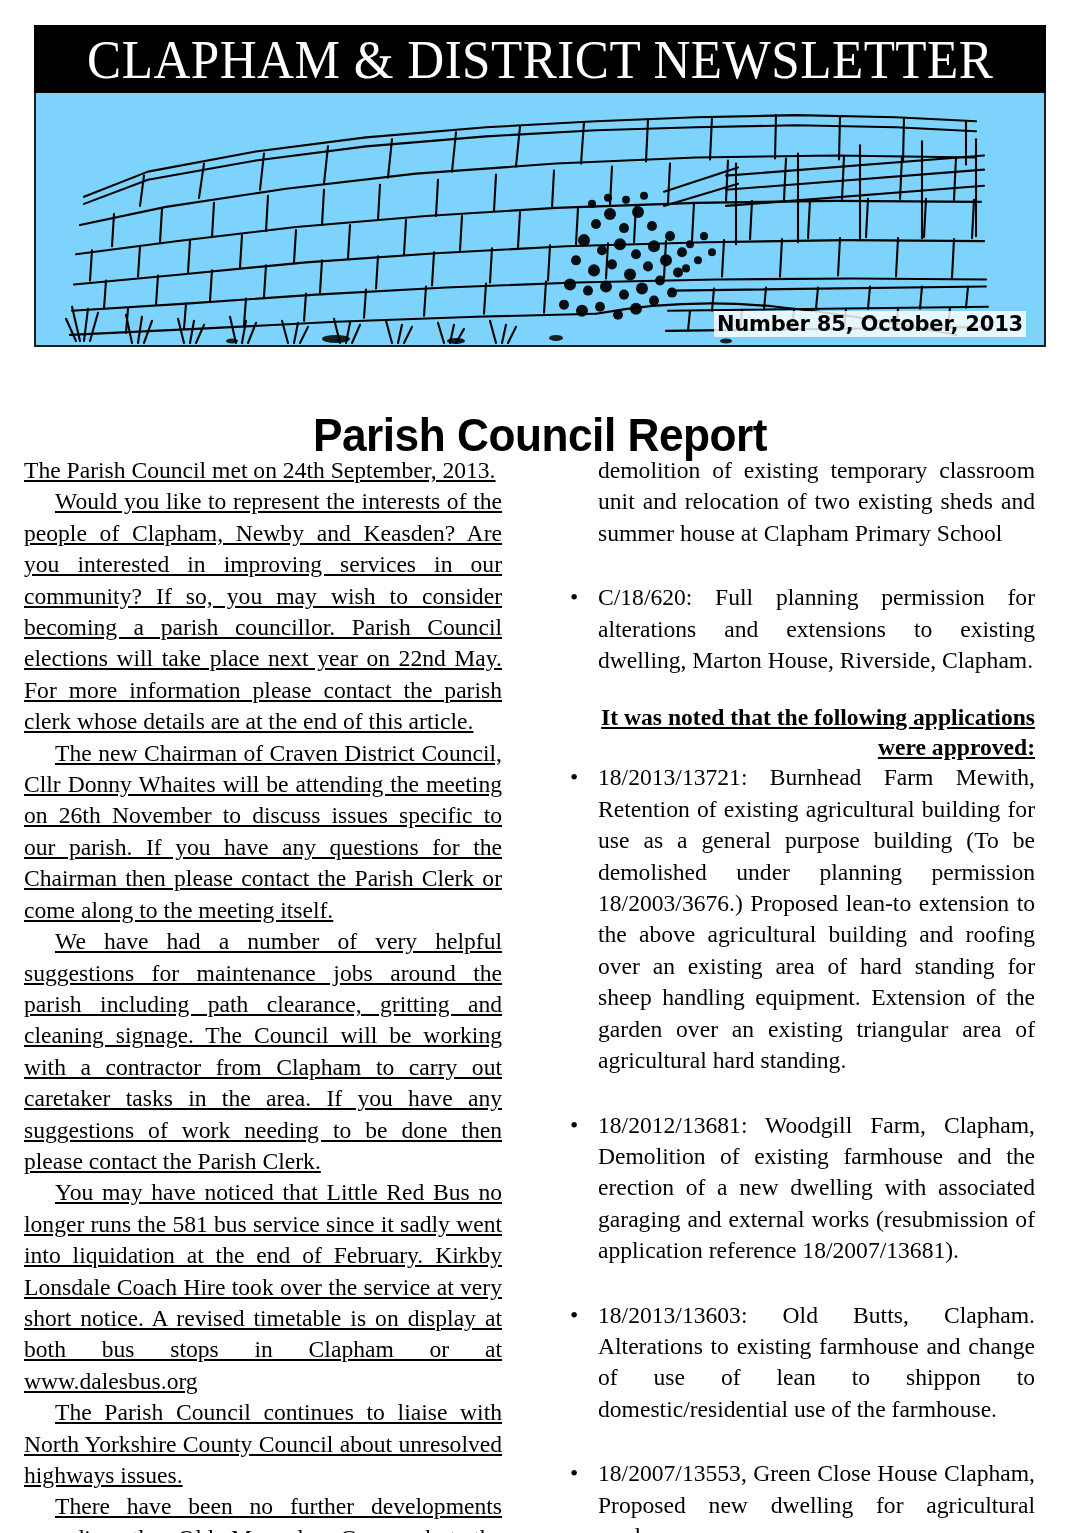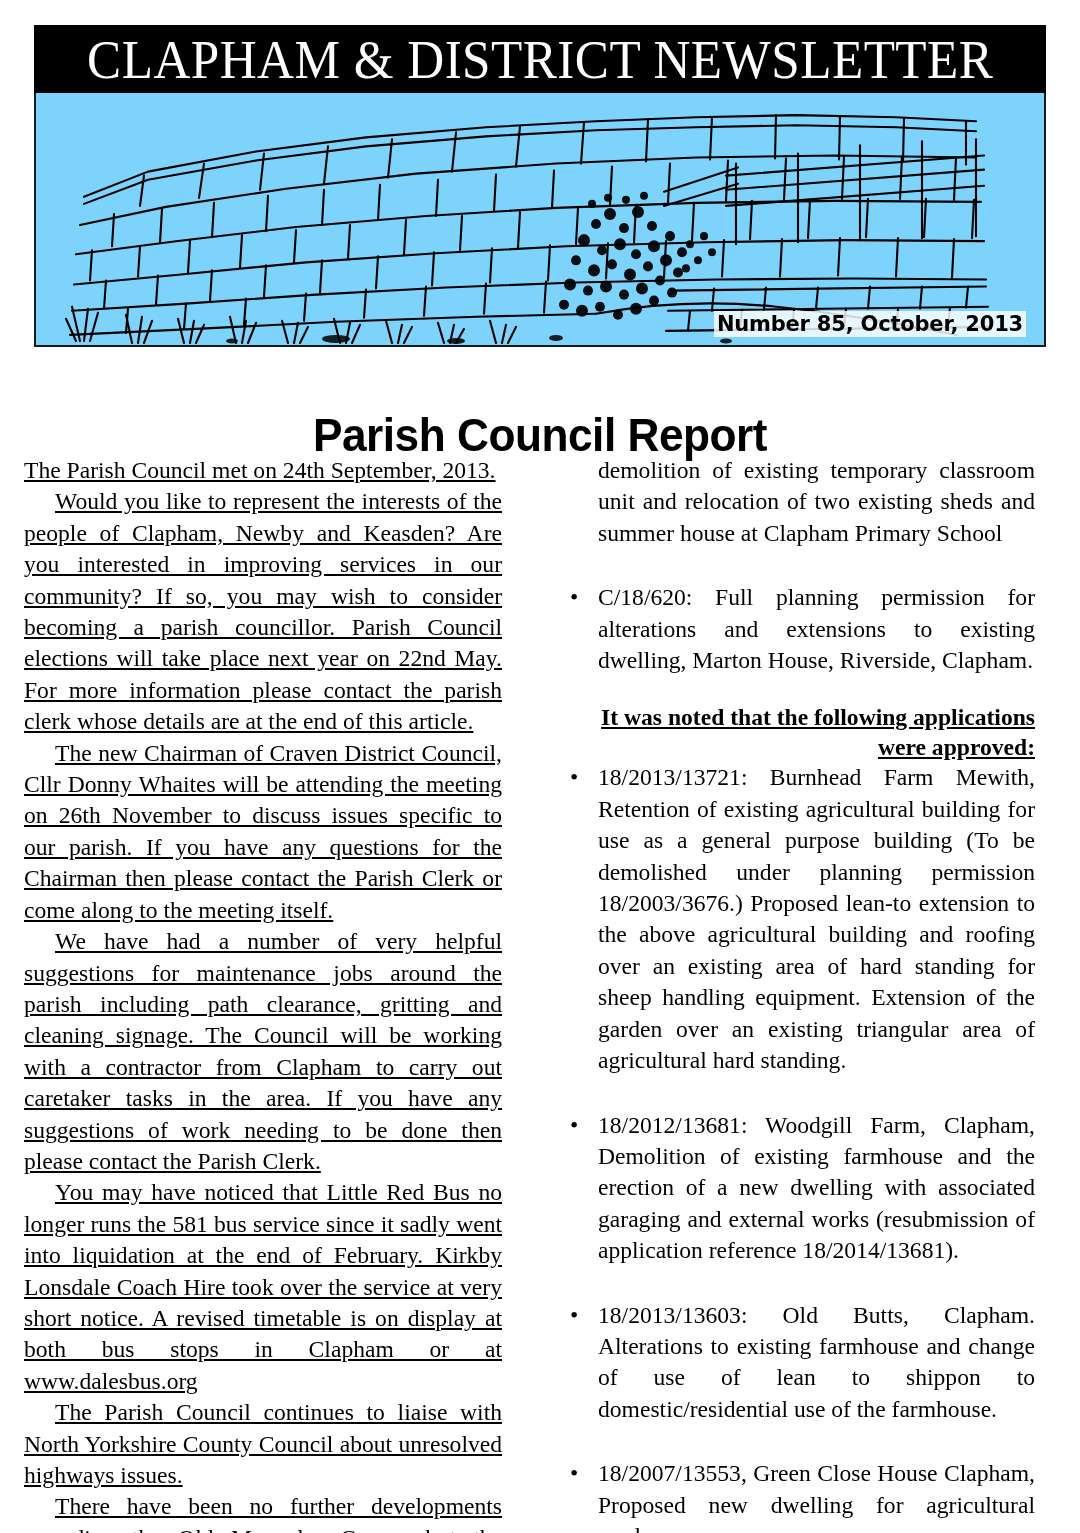--- a/index.html
+++ b/index.html
@@ -363,21 +363,21 @@
 
     <ul class="bullets">
       <li style="list-style: none; padding-left: 31px;" class="no-marker">demolition of existing temporary classroom unit and relocation of two existing sheds and summer house at Clapham Primary School</li>
       <li class="gap">C/18/620: Full planning permission for alterations and extensions to existing dwelling, Marton House, Riverside, Clapham.</li>
     </ul>
 
     <p class="sub-head spaced-above">It was noted that the following applications were approved:</p>
 
     <ul class="bullets">
       <li>18/2013/13721: Burnhead Farm Mewith, Retention of existing agricultural building for use as a general purpose building (To be demolished under planning permission 18/2003/3676.) Proposed lean-to extension to the above agricultural building and roofing over an existing area of hard standing for sheep handling equipment. Extension of the garden over an existing triangular area of agricultural hard standing.</li>
-      <li class="gap">18/2012/13681: Woodgill Farm, Clapham, Demolition of existing farmhouse and the erection of a new dwelling with associated garaging and external works (resubmission of application reference 18/2014/13681).</li>
+      <li class="gap">18/2012/13681: Woodgill Farm, Clapham, Demolition of existing farmhouse and the erection of a new dwelling with associated garaging and external works (resubmission of application reference 18/2007/13681).</li>
       <li class="gap">18/2013/13603: Old Butts, Clapham. Alterations to existing farmhouse and change of use of lean to shippon to domestic/residential use of the farmhouse.</li>
       <li class="gap">18/2007/13553, Green Close House Clapham, Proposed new dwelling for agricultural worker.</li>
       <li class="gap">C/18/61H/LB: The New Inn Hotel, The Green, Clapham. Application for listed building consent for internal alterations</li>
 
     </ul>
 
   </div>
 </div>
 
 </body></html>

